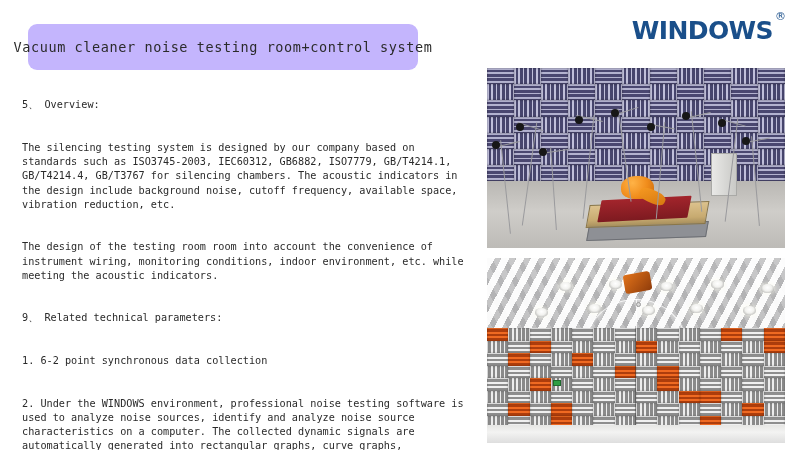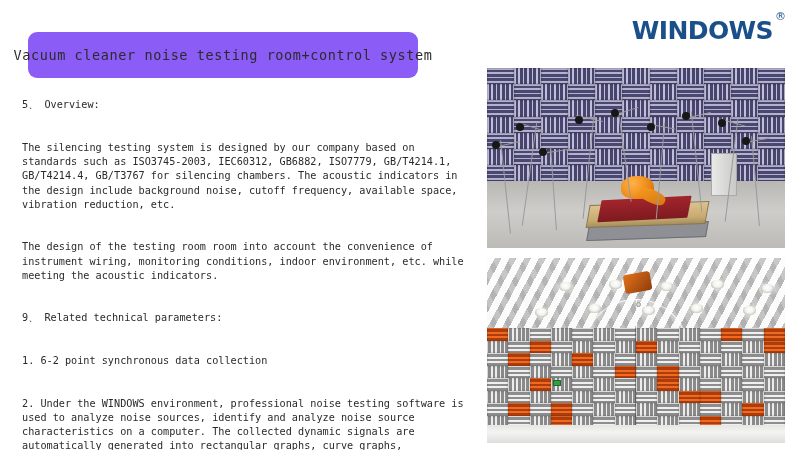--- a/index.html
+++ b/index.html
@@ -17,24 +17,24 @@
   #header {
     position: absolute;
     left: 0; top: 0;
     width: 800px;
     height: 66px;
   }
 
   #title-banner {
     position: absolute;
     left: 28px;
-    top: 32px;
+    top: 24px;
     width: 390px;
     height: 46px;
-    background: #8b5cf6;
+    background: #c4b5fd;
     border-radius: 9px;
     display: flex;
     align-items: center;
     justify-content: center;
   }
 
   #title-text {
     font-family: "DejaVu Sans Mono", "Liberation Mono", monospace;
     font-size: 13.5px;
     letter-spacing: 0.6px;

